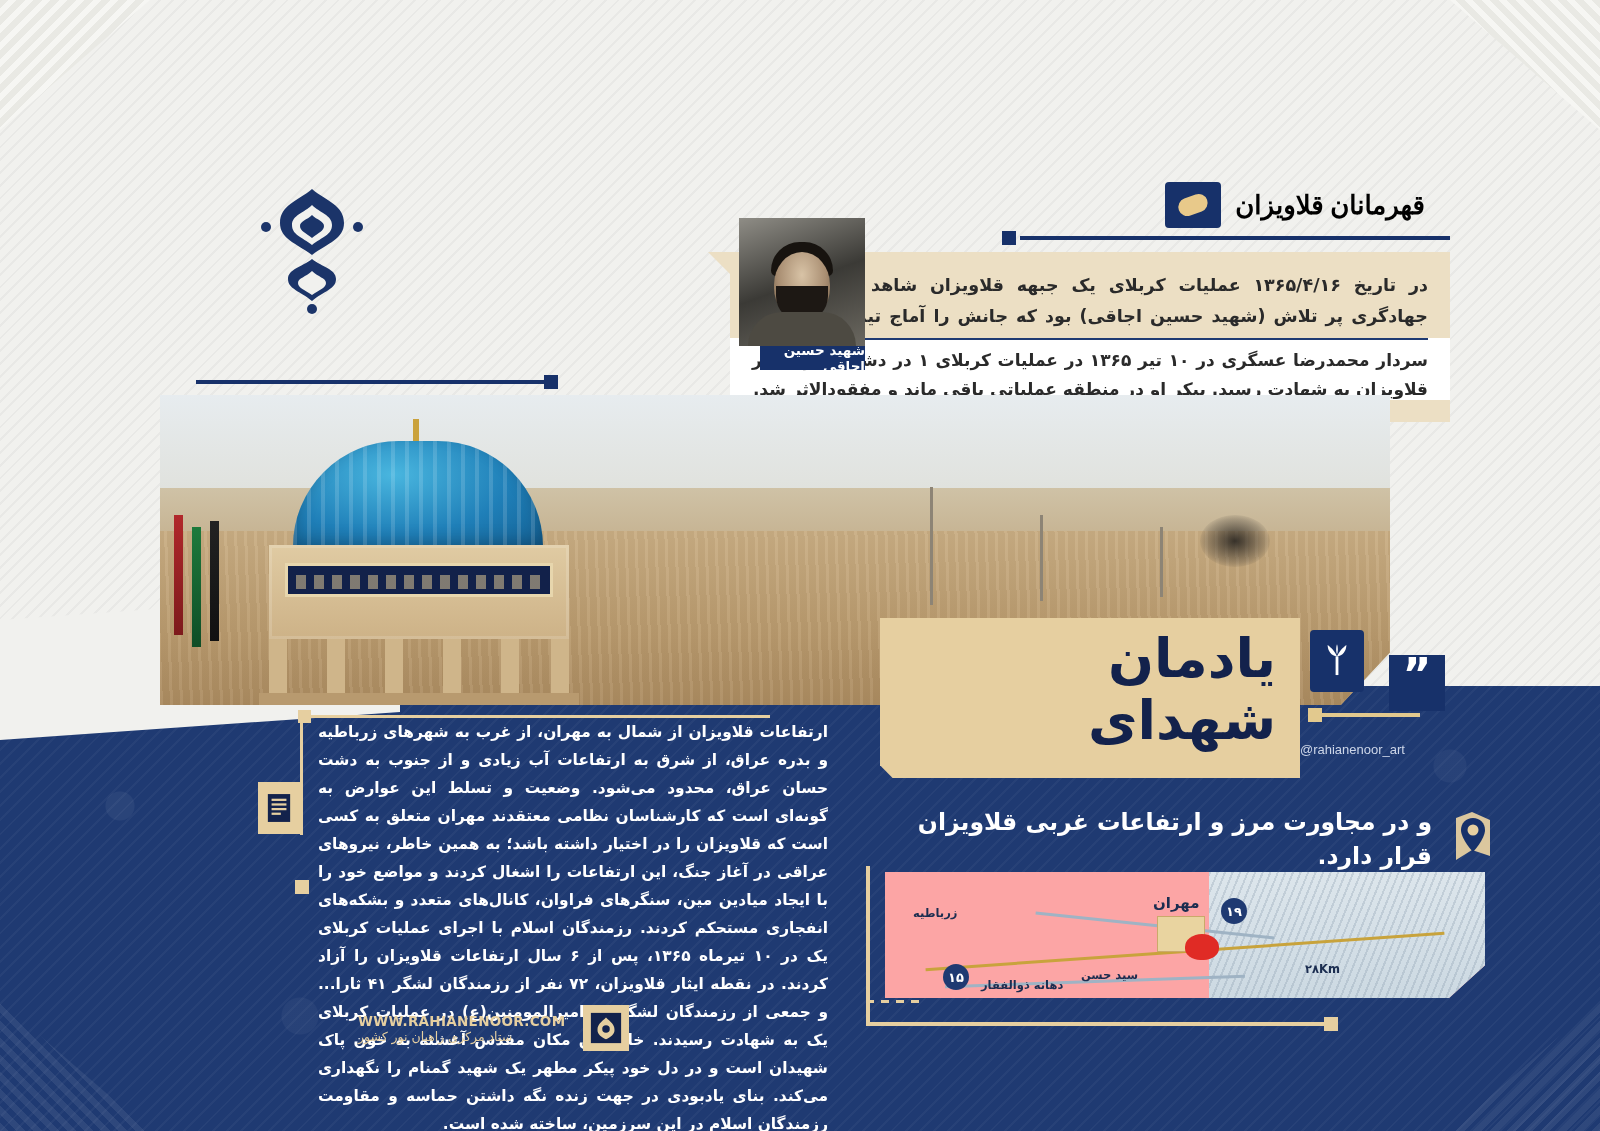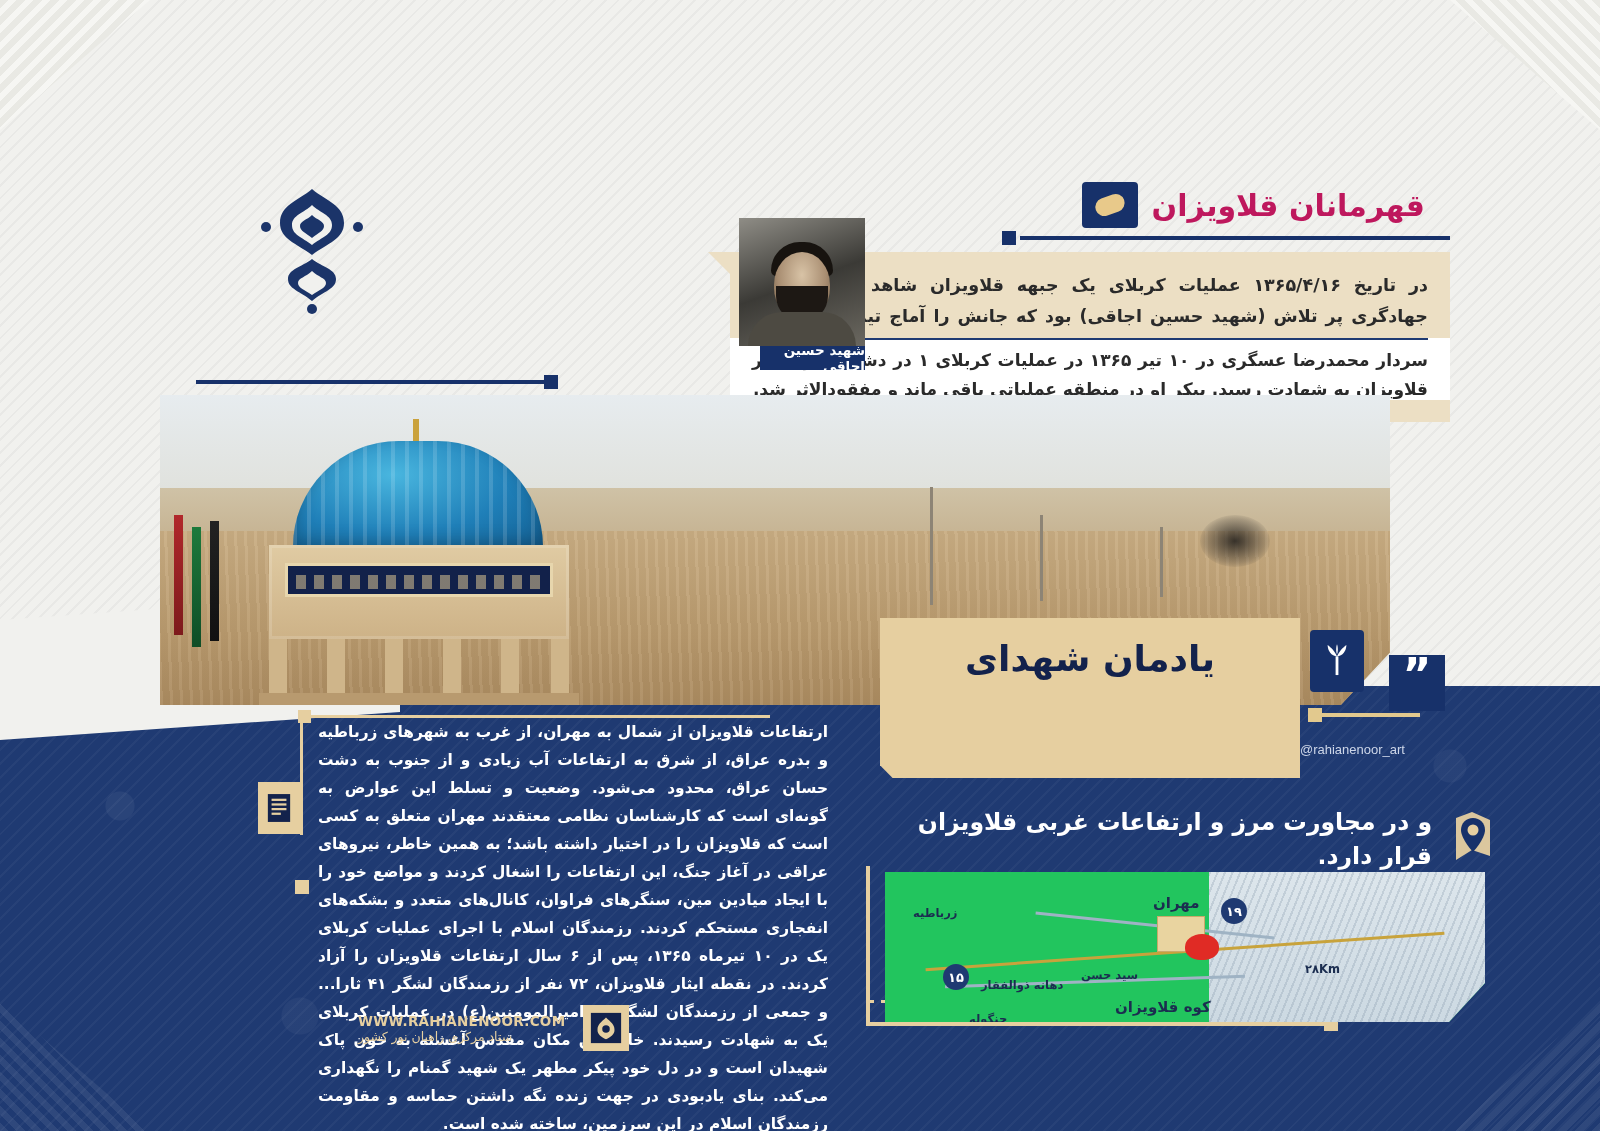--- a/index.html
+++ b/index.html
@@ -49,21 +49,21 @@
   .corner-br{position:absolute;right:0;bottom:0;width:150px;height:130px;
      background:repeating-linear-gradient(-45deg,rgba(255,255,255,.07) 0 6px,rgba(255,255,255,0) 6px 12px);
      clip-path:polygon(100% 100%,100% 0,0 100%);}
 
   
   .hdr-title{
     position:absolute;right:175px;top:182px;display:flex;align-items:center;gap:14px;
     direction:rtl;
   }
   .hdr-title .txt{
-    font-size:30px;font-weight:bold;color:#be185d;letter-spacing:-.5px;
+    font-size:26px;font-weight:bold;color:#000000;letter-spacing:-.5px;font-family:Liberation Serif, serif;
   }
   .hdr-icon{
     width:56px;height:46px;background:#17316a;border-radius:4px;
     display:flex;align-items:center;justify-content:center;
   }
   .hdr-icon .pill{width:30px;height:18px;border-radius:9px;background:#e8c98a;transform:rotate(-20deg);}
   .hdr-line{
     position:absolute;right:150px;top:236px;width:430px;height:4px;background:#17316a;
   }
   .hdr-line:after{content:"";position:absolute;left:-18px;top:-5px;width:14px;height:14px;background:#17316a;}
@@ -212,21 +212,21 @@
     position:absolute;left:1040px;top:120px;width:70px;height:52px;border-radius:50%;
     background:radial-gradient(ellipse at 50% 50%, rgba(30,28,26,.85) 0%, rgba(60,55,50,.25) 60%, rgba(0,0,0,0) 75%);
   }
 
   
   .title-block{
     position:absolute;left:880px;top:618px;width:420px;min-height:160px;background:#e6cfa0;
     clip-path:polygon(0 0,100% 0,100% 100%,3% 100%,0 92%);
     padding:10px 24px 14px 24px;box-sizing:border-box;direction:rtl;text-align:right;
   }
-  .title-block .l1{font-size:36px;font-weight:bold;color:#13224c;line-height:62px;text-align:center;}
+  .title-block .l1{font-size:54px;font-weight:bold;color:#13224c;line-height:62px;}
   .title-block .l2{font-size:54px;font-weight:bold;color:#13224c;line-height:62px;}
   .title-block .en{font-size:19px;color:#2b3c63;margin-top:2px;direction:ltr;text-align:left;
     font-family:"Liberation Serif",serif;}
   .title-badge{
     position:absolute;left:1310px;top:630px;width:54px;height:62px;background:#17316a;
     border-radius:4px;display:flex;align-items:center;justify-content:center;
   }
   .handle{
     position:absolute;left:1300px;top:742px;color:#cdd6e8;font-size:13px;
     font-family:"Liberation Sans",sans-serif;direction:ltr;
@@ -258,21 +258,21 @@
   
   .loc{
     position:absolute;left:880px;top:805px;width:620px;display:flex;align-items:center;gap:14px;
     direction:rtl;
   }
   .loc .pin{width:54px;height:62px;position:relative;}
   .loc .txt{color:#ffffff;font-size:23.5px;font-weight:bold;line-height:34px;direction:rtl;text-align:right;}
 
   
   .map{
-    position:absolute;left:885px;top:872px;width:600px;height:150px;background:#22c55e;
+    position:absolute;left:885px;top:872px;width:600px;height:126px;background:#fca5a5;
     clip-path:polygon(0 0,100% 0,100% 74%,94% 100%,0 100%);
     overflow:hidden;
   }
   .map .relief{position:absolute;right:0;top:0;width:46%;height:100%;
     background:
       repeating-linear-gradient(112deg, rgba(120,140,160,.25) 0 2px, rgba(0,0,0,0) 2px 7px),
       linear-gradient(#dde6ec,#ccd9e2);}
   .map .road{position:absolute;height:3px;background:#c8a33c;}
   .map .road.r1{left:40px;top:78px;width:520px;transform:rotate(-4deg);}
   .map .road.r2{left:150px;top:52px;width:240px;transform:rotate(6deg);background:#9fb3c4;}

